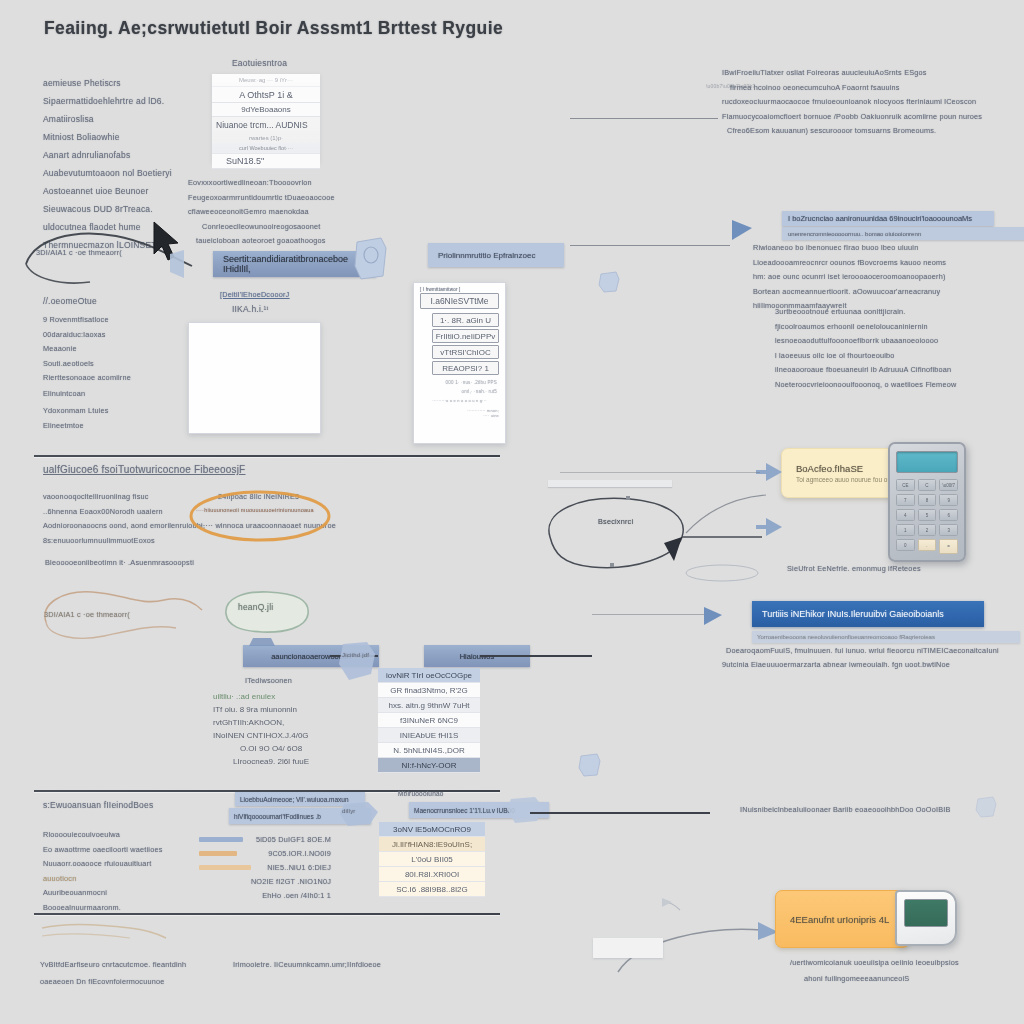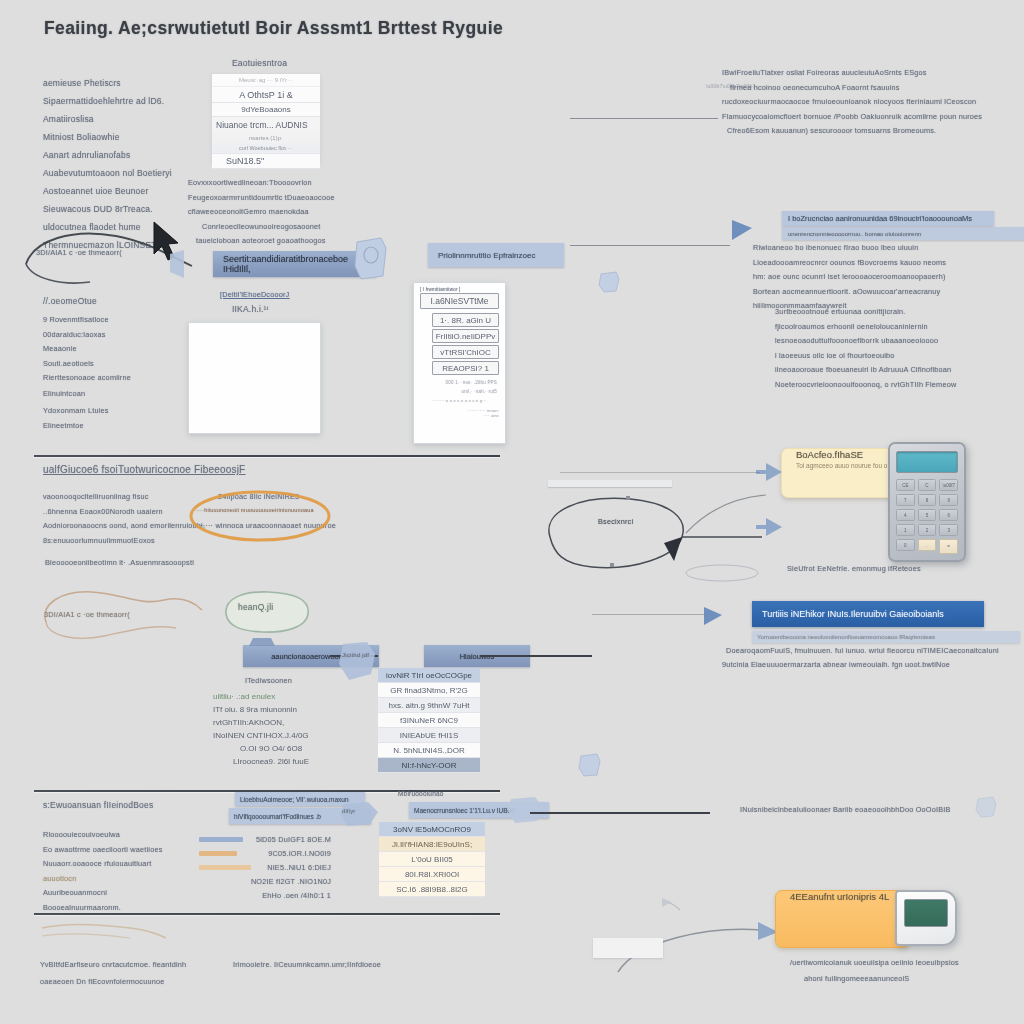--- a/index.html
+++ b/index.html
@@ -96,21 +96,21 @@
   .divider{
     height:2px;
     background:linear-gradient(90deg,#4a4f57,#3e434b);
     box-shadow:0 1px 1px rgba(255,255,255,.55);
   }
   .thin-line{height:1px;background:#6d737d;opacity:.75;}
 
   
   .callout{
     border-radius:7px;
-    display:flex;flex-direction:column;
+    display:flex;flex-direction:column;justify-content:center;
     padding:0 14px;
     box-shadow:0 2px 4px rgba(130,120,90,.3);
   }
   .callout.cream{background:#faeec9;border:1px solid #eedfb2;}
   .callout.orange{background:linear-gradient(180deg,#fbbd63,#f7b04c);border:1px solid #eda63f;}
   .callout.orange2{background:linear-gradient(180deg,#fcc878,#f9bb60);border:1px solid #f0ae4c;}
   .callout .c-t{font-size:9.5px;color:#5e5746;filter:blur(.3px);text-shadow:0 0 1px rgba(90,82,64,.5);}
   .callout .c-s{font-size:6.5px;color:#8d8469;filter:blur(.35px);margin-top:2px;}
 
   
@@ -286,21 +286,21 @@
     <div class="t xs">hm: aoe ounc ocunrri iset ieroooaoceroomoanoopaoerh)</div>
     <div class="t xs">Bortean aocmeannuertioorit. aOowuucoar'arneacranuy</div>
     <div class="t xs">hiiIimooonmmaamfaaywreit</div>
   </div>
   <div class="abs list tight" style="left:775px;top:307px;width:245px;">
     <div class="t xs">3urtbeoootnoue ertuunaa oonittjicrain.</div>
     <div class="t xs">fjicoolroaumos erhoonil oeneloloucaniniernin</div>
     <div class="t xs">lesnoeoaoduttulfooonoefiborrk ubaaanoeoioooo</div>
     <div class="t xs">l laoeeuus oilc ioe ol fhourtoeouibo</div>
     <div class="t xs">ilneoaooroaue fboeuaneuiri ib AdruuuA Cifinofiboan</div>
-    <div class="t xs">Noeteroocvrieioonoouifooonoq, o rvtGhTIIh Flemeow</div>
+    <div class="t xs">Noeteroocvrieioonoouifooonoq, o waetiioes Flemeow</div>
   </div>
 
   <div class="abs t sm" style="left:43px;top:296px;">//.oeomeOtue</div>
   <div class="abs list tight" style="left:43px;top:315px;width:160px;">
     <div class="t xs">9 Rovenmtfisatloce</div>
     <div class="t xs">00daraiduc:laoxas</div>
     <div class="t xs">Meaaonie</div>
     <div class="t xs">Souti.aeotioels</div>
     <div class="t xs">Rierttesonoaoe acomiirne</div>
     <div class="t xs" style="margin-top:7px;">Elinuintcoan</div>

